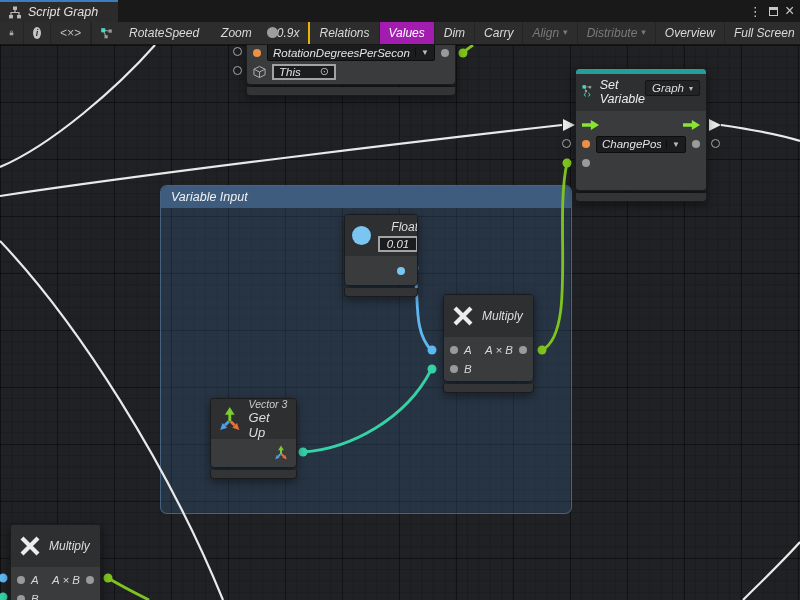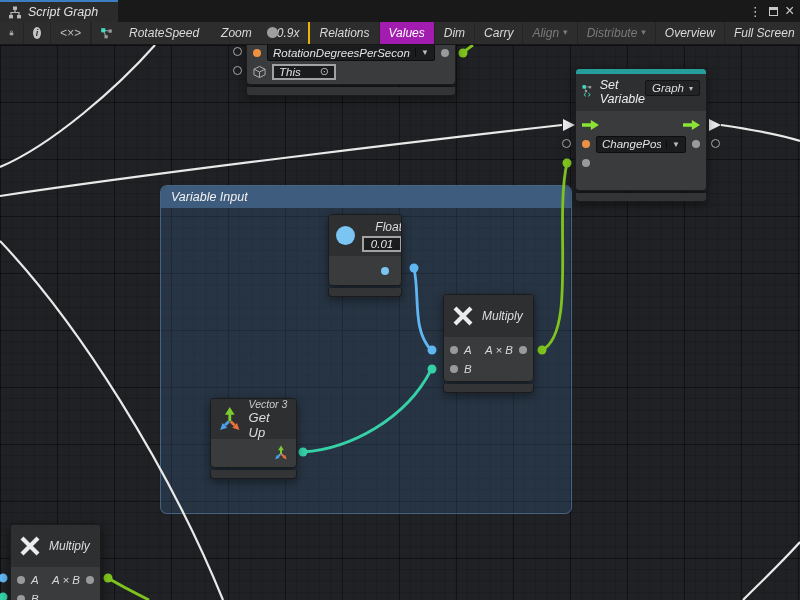--- a/index.html
+++ b/index.html
@@ -241,21 +241,21 @@
           <div class="nrow" style="height:19px">
             <span class="dot"></span>
           </div>
         </div>
       </div>
       <div class="node-footer"></div>
       <span class="hole" style="left:-13px;top:71px"></span>
       <span class="hole" style="right:-13px;top:71px"></span>
     </div>
 
-    <div class="node" style="left:328px;top:169px;width:74px">
+    <div class="node" style="left:344px;top:169px;width:74px">
       <div class="node-main">
         <div class="node-header" style="height:41px">
           <span class="dot blue-big"></span>
           <div style="display:flex;flex-direction:column;align-items:flex-end;gap:2px;flex:1">
             <span style="font-size:12px">Float</span>
             <span class="field" style="width:40px;justify-content:center">
               <span>0.01</span>
             </span>
           </div>
         </div>

